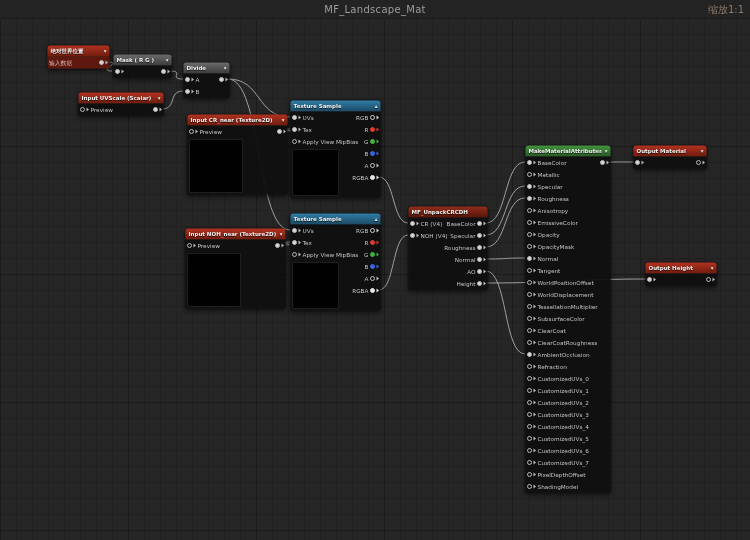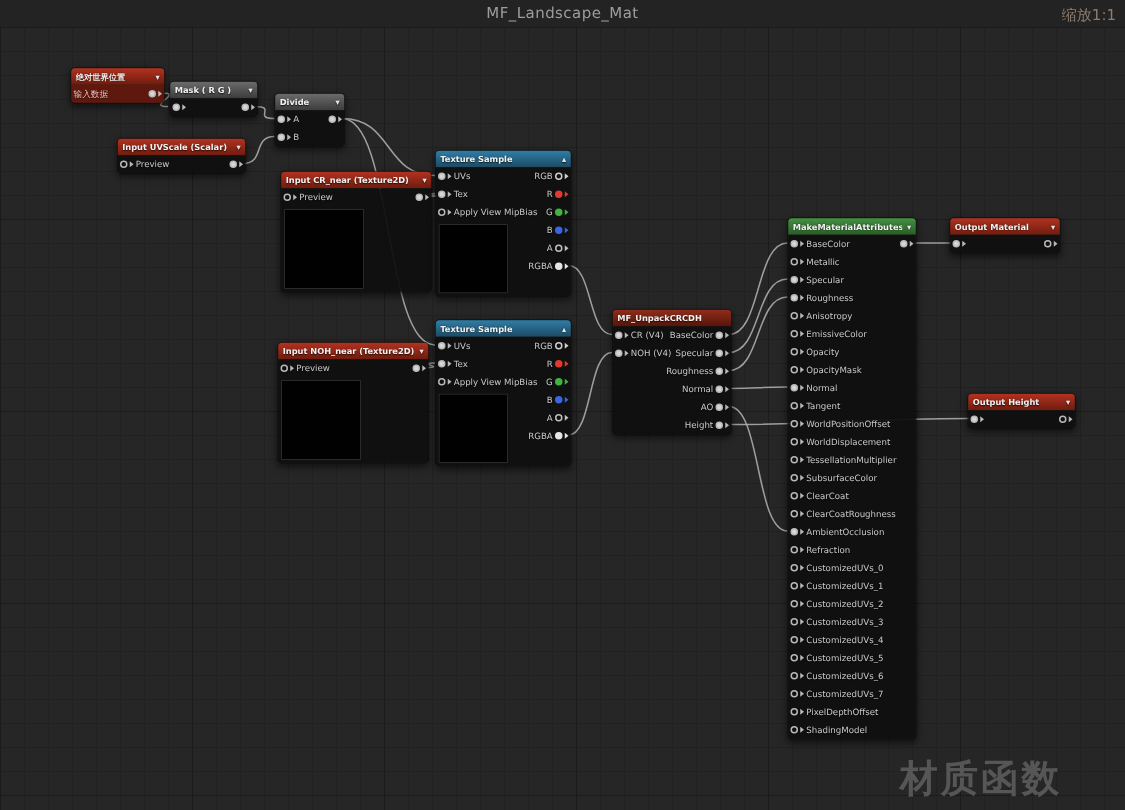--- a/index.html
+++ b/index.html
@@ -684,14 +684,13 @@
               <div class="pin-arrow"></div>
             </div>
             <div class="side">
               <div class="pin"></div>
               <div class="pin-arrow"></div>
             </div>
           </div>
         </div>
       </div>
     </div>
-  <div id="watermark">材质函数</div>
 </div>
 
 </body></html>

